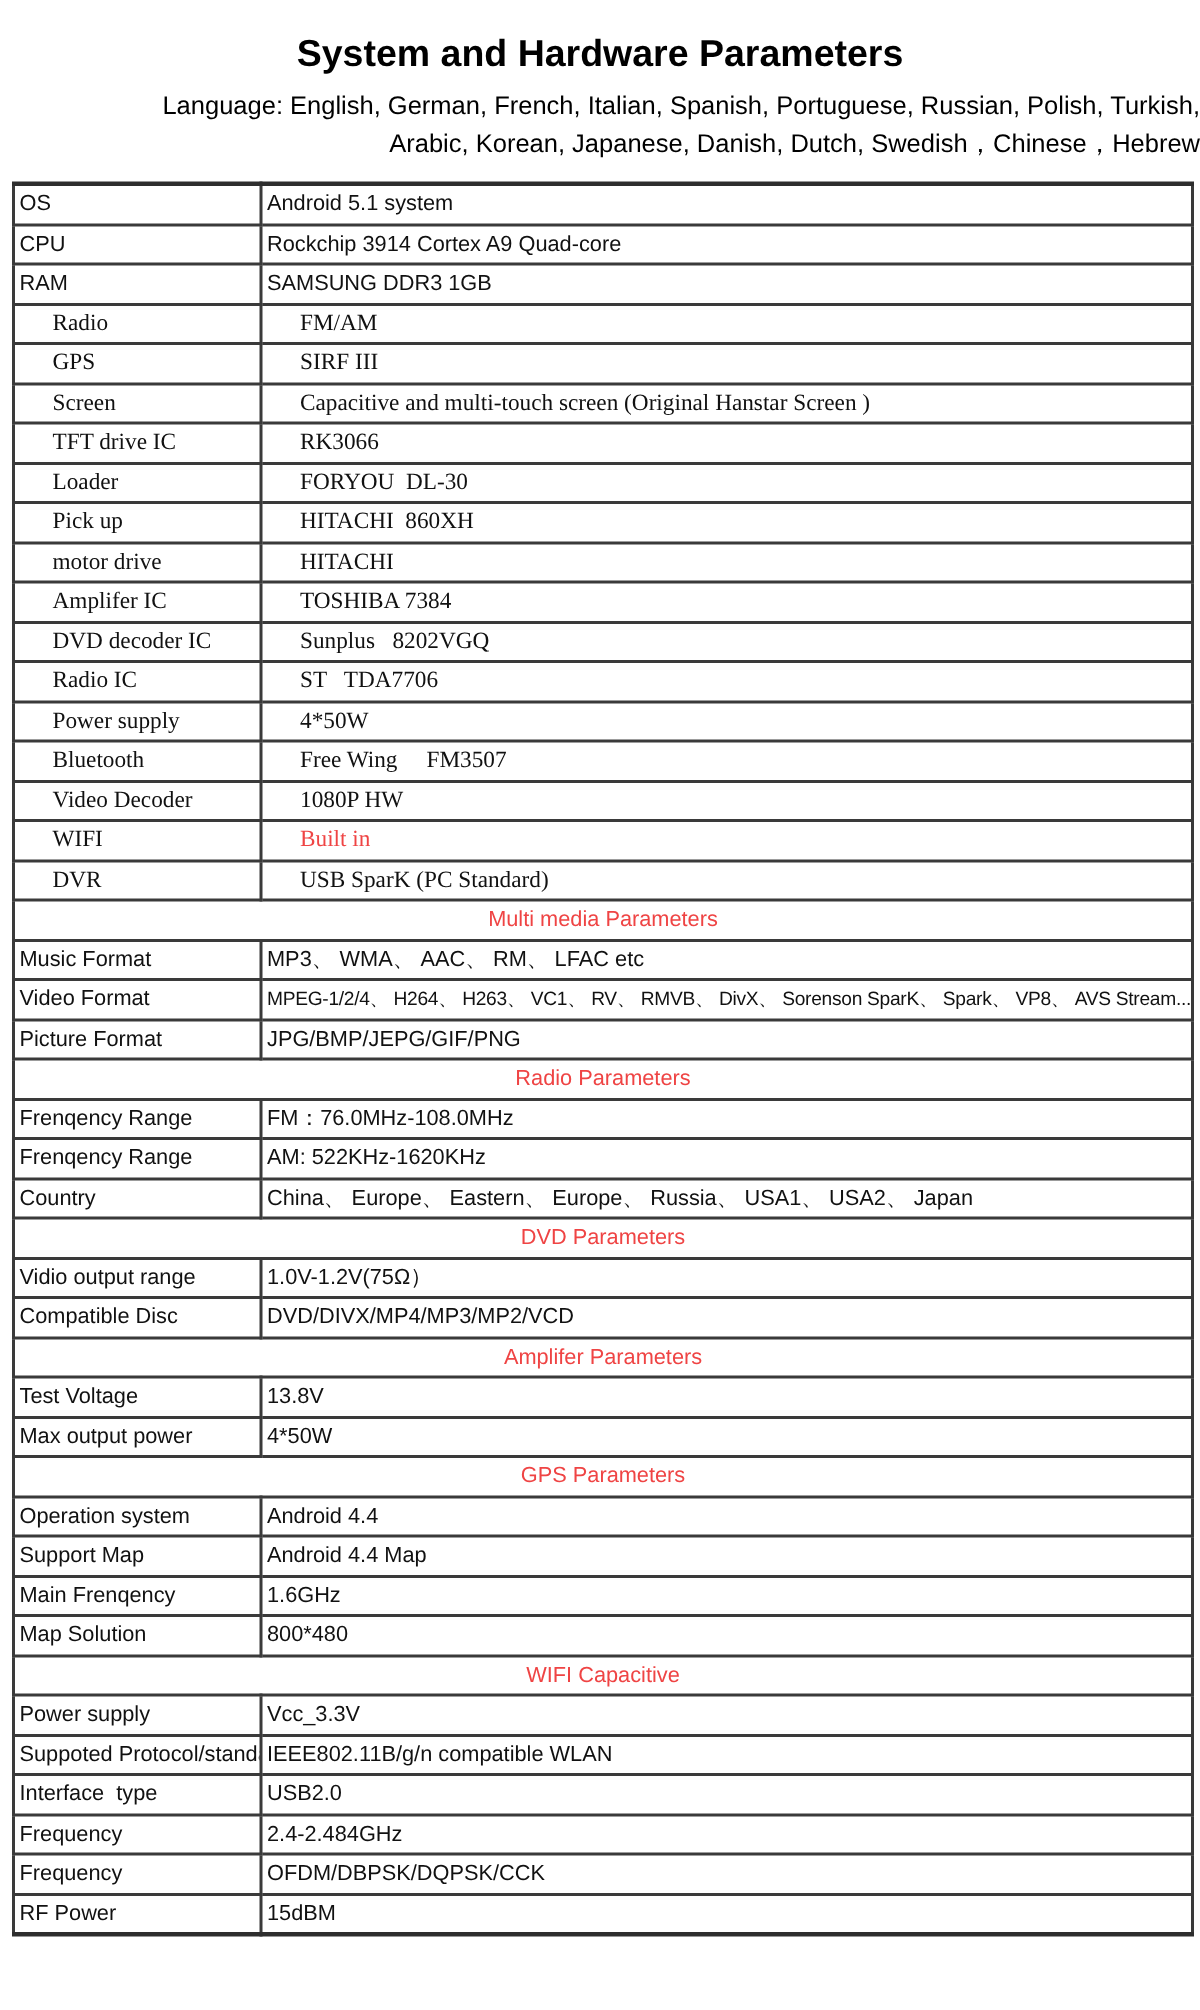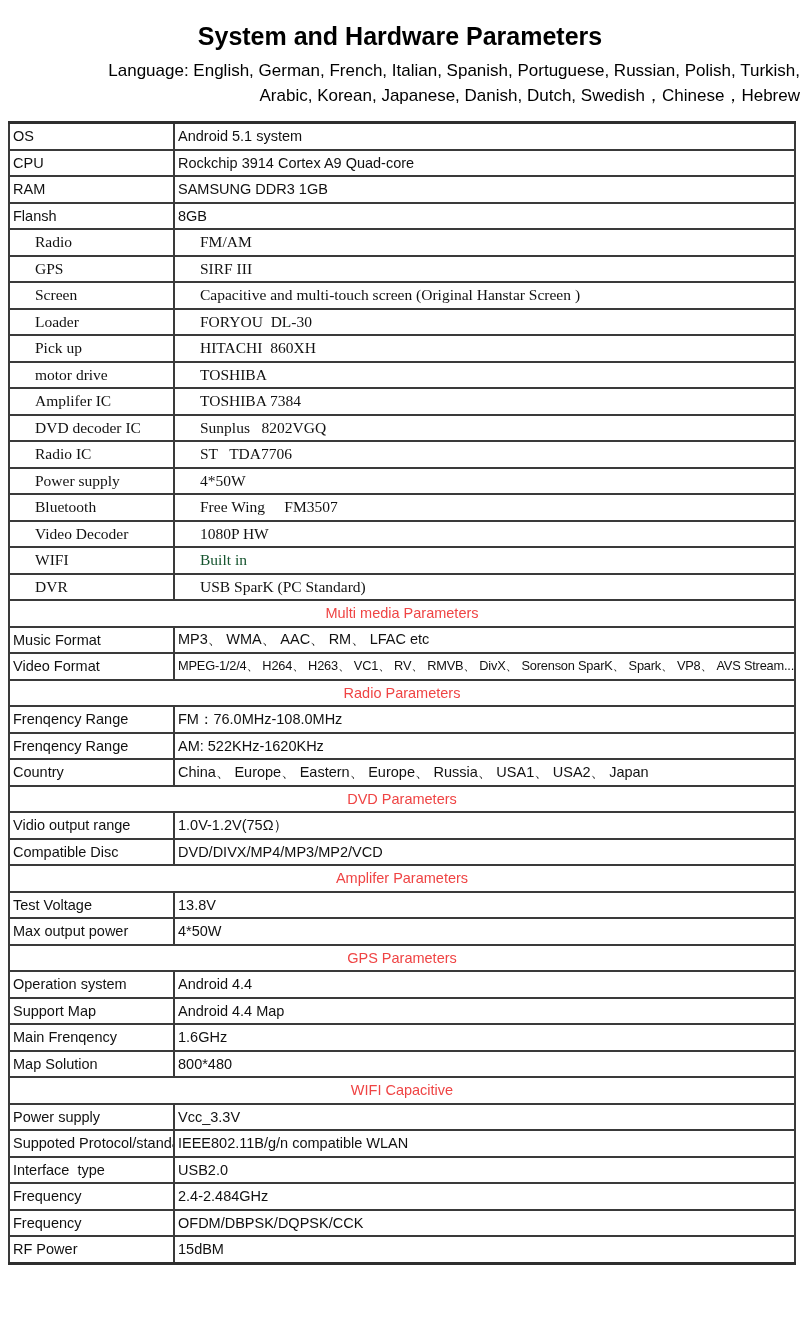--- a/index.html
+++ b/index.html
@@ -55,47 +55,47 @@
           <td>Android 5.1 system</td>
         </tr>
         <tr class="font-sans">
           <td>CPU</td>
           <td>Rockchip 3914 Cortex A9 Quad-core</td>
         </tr>
         <tr class="font-sans">
           <td>RAM</td>
           <td>SAMSUNG DDR3 1GB</td>
         </tr>
-        <tr class="font-sans">
-          <td>Flansh</td>
-          <td>8GB</td>
-        </tr>
         <tr class="font-serif">
           <td>Radio</td>
           <td>FM/AM</td>
         </tr>
         <tr class="font-serif">
           <td>GPS</td>
           <td>SIRF III</td>
         </tr>
         <tr class="font-serif">
           <td>Screen</td>
           <td>Capacitive and multi-touch screen (Original Hanstar Screen )</td>
         </tr>
         <tr class="font-serif">
+          <td>TFT drive IC</td>
+          <td>RK3066</td>
+        </tr>
+        <tr class="font-serif">
           <td>Loader</td>
           <td>FORYOU  DL-30</td>
         </tr>
         <tr class="font-serif">
           <td>Pick up</td>
           <td>HITACHI  860XH</td>
         </tr>
         <tr class="font-serif">
           <td>motor drive</td>
-          <td>TOSHIBA</td>
+          <td>HITACHI</td>
         </tr>
         <tr class="font-serif">
           <td>Amplifer IC</td>
           <td>TOSHIBA 7384</td>
         </tr>
         <tr class="font-serif">
           <td>DVD decoder IC</td>
           <td>Sunplus   8202VGQ</td>
         </tr>
         <tr class="font-serif">
@@ -109,36 +109,40 @@
         <tr class="font-serif">
           <td>Bluetooth</td>
           <td>Free Wing     FM3507</td>
         </tr>
         <tr class="font-serif">
           <td>Video Decoder</td>
           <td>1080P HW</td>
         </tr>
         <tr class="font-serif">
           <td>WIFI</td>
-          <td style="color: #14532d;">Built in</td>
+          <td style="color: #ef4444;">Built in</td>
         </tr>
         <tr class="font-serif">
           <td>DVR</td>
           <td>USB SparK (PC Standard)</td>
         </tr>
         <tr class="section-row">
           <td colspan="2" class="section">Multi media Parameters</td>
         </tr>
         <tr class="font-sans">
           <td>Music Format</td>
           <td>MP3、 WMA、 AAC、 RM、 LFAC etc</td>
         </tr>
         <tr class="font-sans">
           <td>Video Format</td>
           <td style="font-size: 12.8px; letter-spacing: -0.2px;">MPEG-1/2/4、 H264、 H263、 VC1、 RV、 RMVB、 DivX、 Sorenson SparK、 Spark、 VP8、 AVS Stream...</td>
+        </tr>
+        <tr class="font-sans">
+          <td>Picture Format</td>
+          <td>JPG/BMP/JEPG/GIF/PNG</td>
         </tr>
         <tr class="section-row">
           <td colspan="2" class="section">Radio Parameters</td>
         </tr>
         <tr class="font-sans">
           <td>Frenqency Range</td>
           <td>FM：76.0MHz-108.0MHz</td>
         </tr>
         <tr class="font-sans">
           <td>Frenqency Range</td>

